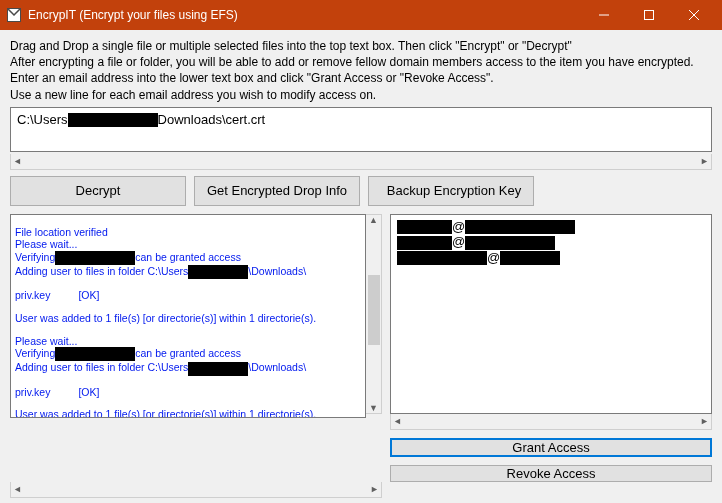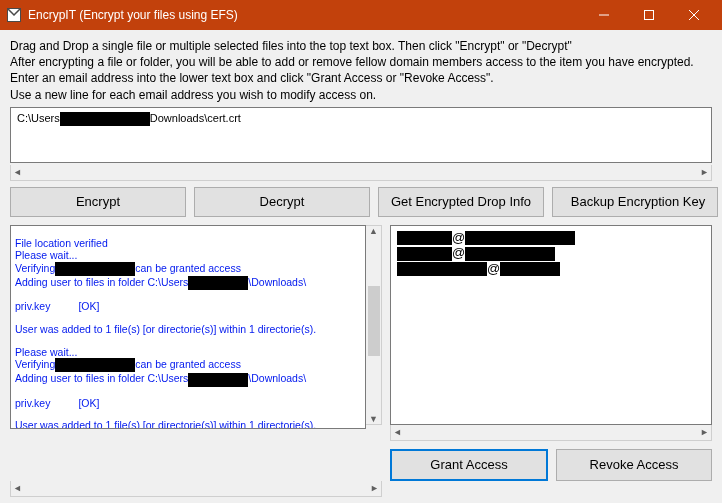--- a/index.html
+++ b/index.html
@@ -37,23 +37,23 @@
     background: #f0f0f0;
   }
   .instructions {
     color: #000;
     line-height: 1.35;
     margin-bottom: 4px;
   }
   .filebox {
     border: 1px solid #7a7a7a;
     background: #fff;
-    height: 56px;
+    height: 45px;
     padding: 4px 6px;
-    font-size: 11px;
+    font-size: 13px;
     overflow: hidden;
     margin-bottom: 2px;
   }
   .file-line { white-space: nowrap; }
   .redact {
     display: inline-block;
     background: #000;
     vertical-align: middle;
     height: 14px;
   }
@@ -142,20 +142,21 @@
     background: #fff;
     height: 200px;
     padding: 4px 6px;
     font-size: 13px;
   }
   .email-line { white-space: nowrap; }
   .bottom-btns {
     display: flex;
     gap: 8px;
     margin-top: 8px;
+    flex-direction: column;
   }
   .bottom-btns .btn {
     flex: 1;
     height: 32px;
   }
   .hscroll-small {
     height: 16px;
     background: #f0f0f0;
     border: 1px solid #cfcfcf;
     border-top: none;
@@ -212,23 +213,20 @@
     <div class="file-line">
       <span>C:\Users</span><span class="redact" style="width:90px"></span><span>Downloads\cert.crt</span>
     </div>
   </div>
   <div class="hscroll">
     <span>◄</span>
     <span>►</span>
   </div>
 
   <div class="btnrow">
-    <div class="btn col-left">
-        <span>Encrypt</span>
-      </div>
     <div class="btn col-mid">
         <span>Decrypt</span>
       </div>
     <div class="btn col-r1">
         <span>Get Encrypted Drop Info</span>
       </div>
     <div class="btn col-r2">
         <span>Backup Encryption Key</span>
       </div>
   </div>

